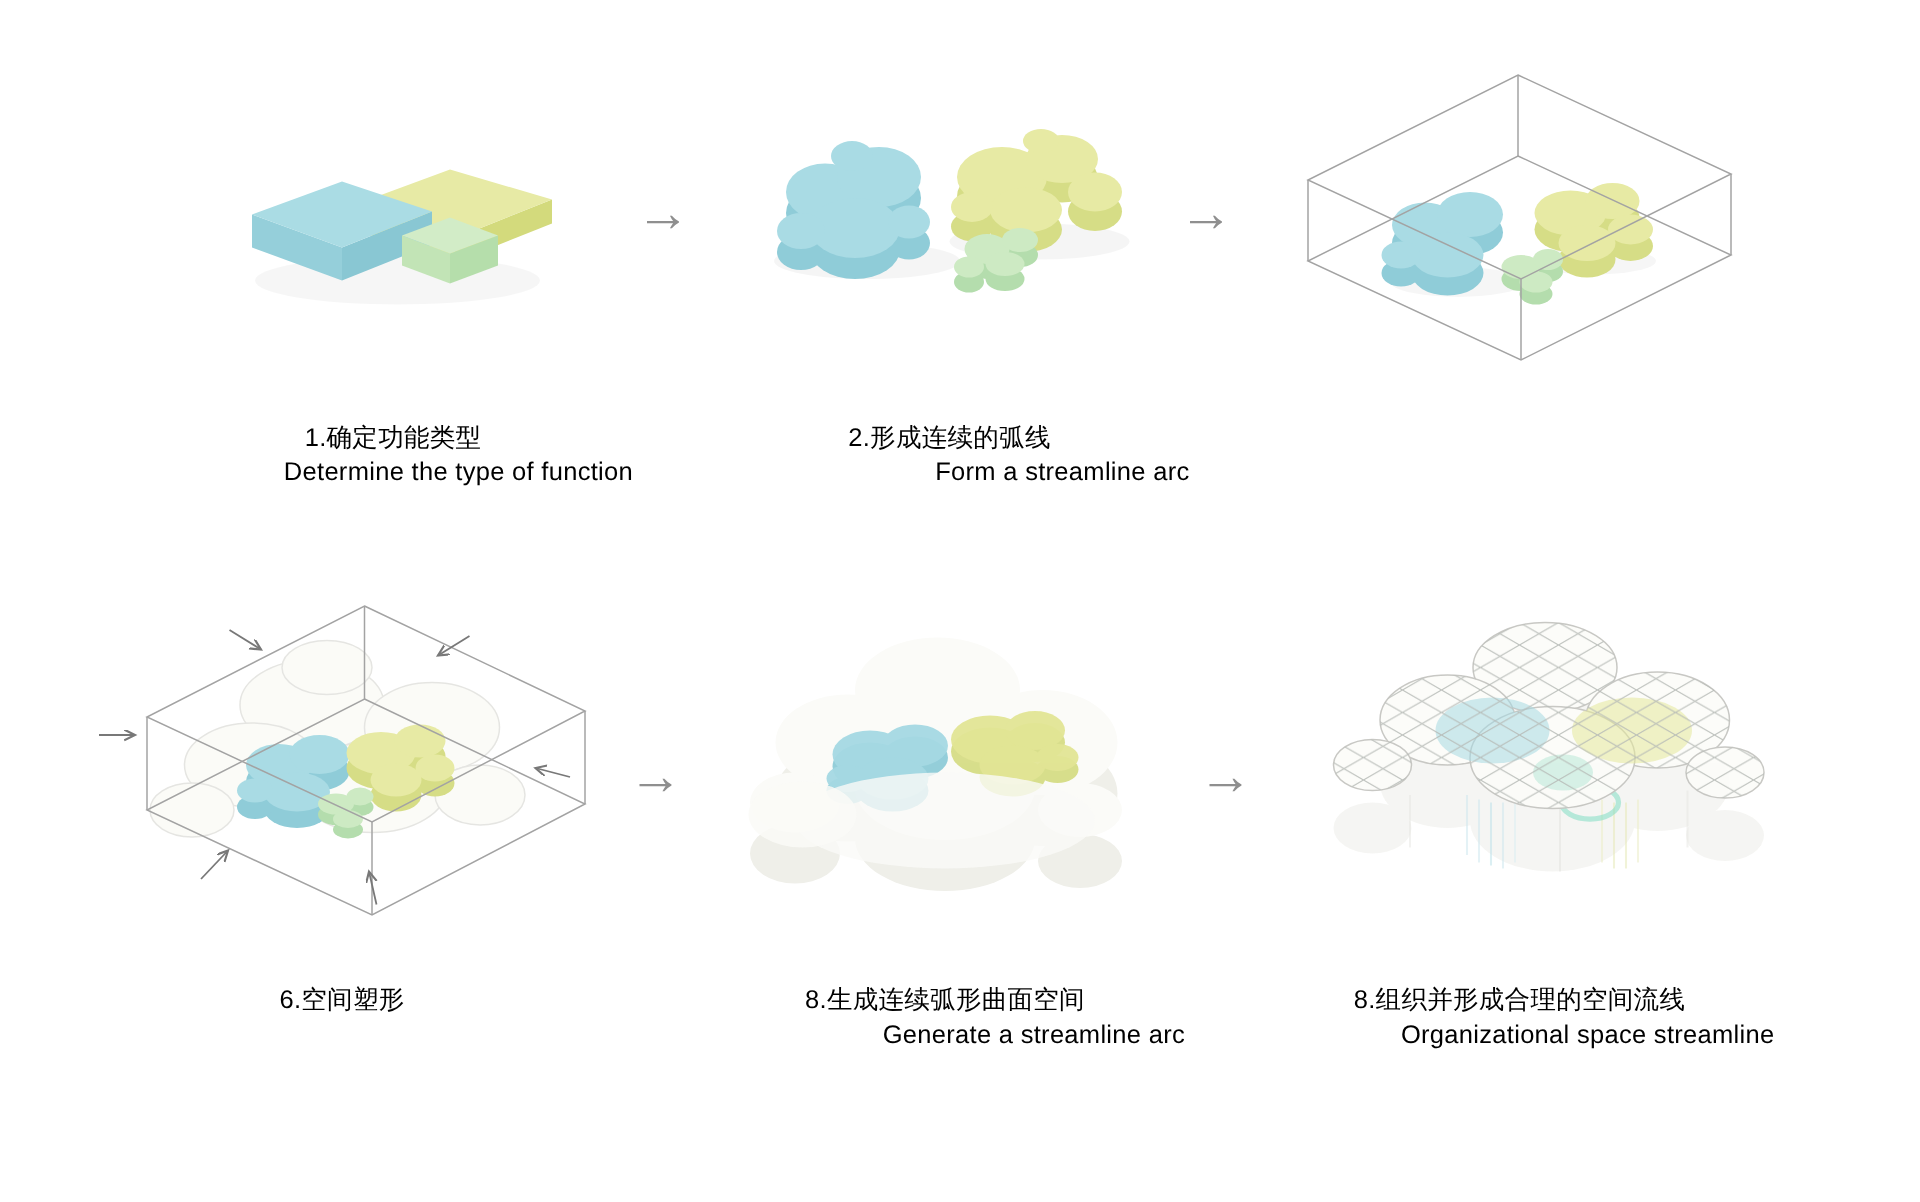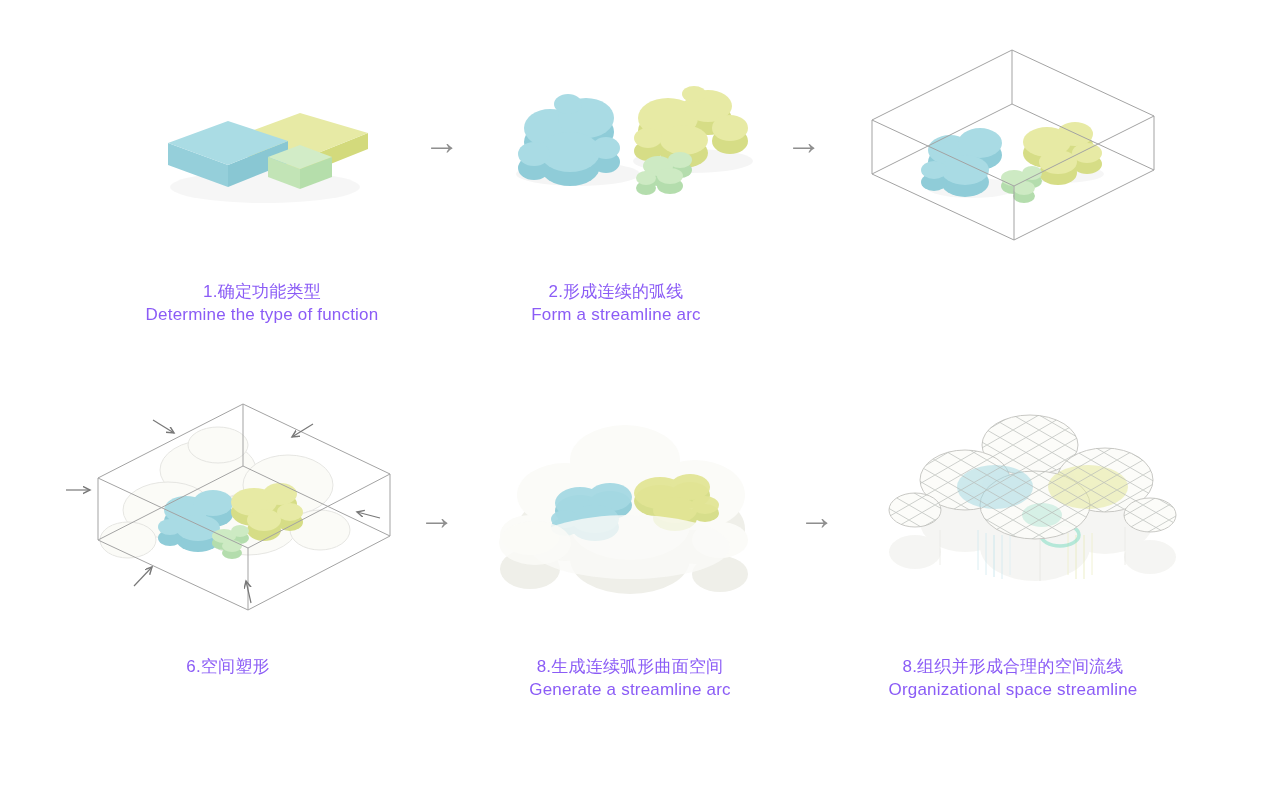--- a/index.html
+++ b/index.html
@@ -7,27 +7,27 @@
     width: 1280px; height: 801px;
     background: #ffffff;
     font-family: "Liberation Sans", sans-serif;
     overflow: hidden;
   }
   .canvas { position: relative; width: 1280px; height: 801px; background:#ffffff; }
   .fig { position: absolute; }
   .caption {
     position: absolute;
     text-align: center;
-    color: #8b5cf6;
+    color: #000000;
     font-size: 17px;
     line-height: 23px;
     letter-spacing: 0.2px;
   }
   .caption .zh { font-weight: 400; }
-  .caption .en { font-weight: 400; }
+  .caption .en { font-weight: 400; text-align: right; }
   .flow-arrow {
     position: absolute;
     width: 44px; height: 44px;
     color: #8f8f8f;
     font-size: 36px;
     line-height: 40px;
     text-align: center;
     font-weight: 300;
     user-select: none;
   }
@@ -342,21 +342,21 @@
 
   <div class="flow-arrow" style="left:420px; top:122px;">→</div>
   <div class="flow-arrow" style="left:782px; top:122px;">→</div>
   <div class="flow-arrow" style="left:415px; top:497px;">→</div>
   <div class="flow-arrow" style="left:795px; top:497px;">→</div>
 
   <div class="caption" style="left:102px; top:280px; width:320px;">
     <div class="zh">1.确定功能类型</div>
     <div class="en">Determine the type of function</div>
   </div>
-  <div class="caption" style="left:456px; top:280px; width:320px;">
+  <div class="caption" style="left:473px; top:280px; width:320px;">
     <div class="zh">2.形成连续的弧线</div>
     <div class="en">Form a streamline arc</div>
   </div>
   <div class="caption" style="left:68px; top:655px; width:320px;">
     <div class="zh">6.空间塑形</div>
   </div>
   <div class="caption" style="left:470px; top:655px; width:320px;">
     <div class="zh">8.生成连续弧形曲面空间</div>
     <div class="en">Generate a streamline arc</div>
   </div>

